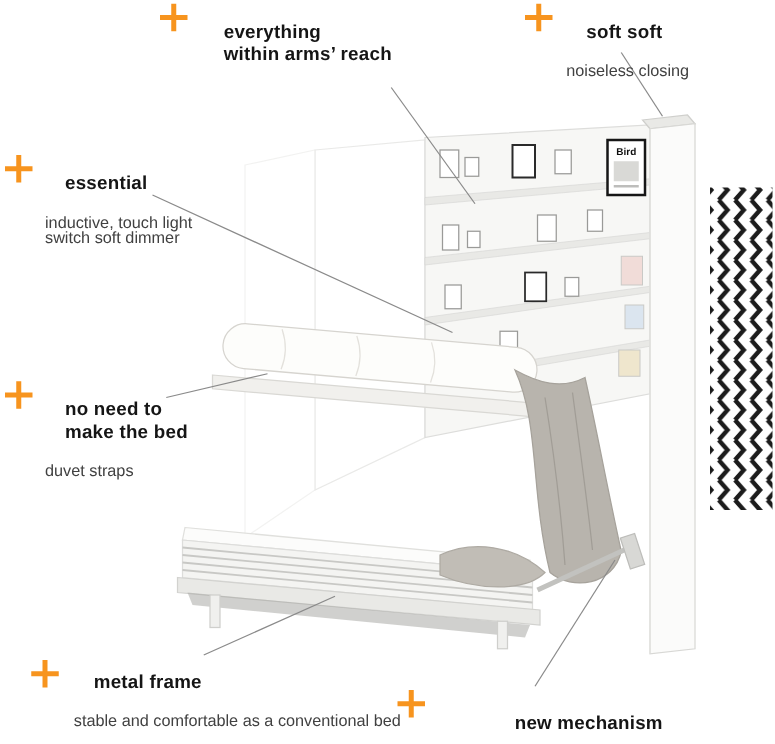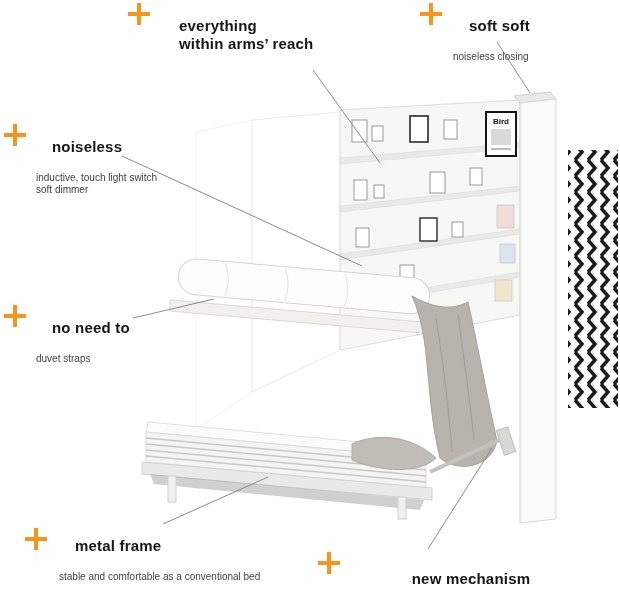--- a/index.html
+++ b/index.html
@@ -8,21 +8,21 @@
     overflow:hidden; font-family:"Liberation Sans", sans-serif;
   }
   .illustration { position:absolute; left:0; top:0; }
   svg text { font-family:"Liberation Sans", sans-serif; }
   .callout { position:absolute; z-index:2; }
   .callout h3 {
     margin:16px; font-size:15px; line-height:18px; font-weight:bold;
     color:#151515; letter-spacing:0.2px;
   }
   .callout .sub {
-    margin:7px 0 0; font-size:10px; line-height:12px; color:#414141;
+    margin:7px 0 0; font-size:13px; line-height:12px; color:#414141;
   }
   .plus { position:absolute; width:22px; height:22px; z-index:2; }
   .plus::before, .plus::after {
     content:""; position:absolute; background:var(--accent,#f7941e);
   }
   .plus::before { left:0; top:9px; width:22px; height:4px; }
   .plus::after  { left:9px; top:0; width:4px; height:22px; }
   .connector line { stroke:var(--connector,#8a8a8a); stroke-width:1; }
   .zz { stroke:var(--pattern,#1c1c1c); }
 </style>
@@ -149,29 +149,30 @@
   <div class="callout" style="left:453px; top:1px; width:150px;">
     <h3>
       <span>soft soft</span>
     </h3>
     <p class="sub">noiseless closing</p>
   </div>
 
   <div class="plus" style="left:4px; top:124px;"></div>
   <div class="callout" style="left:36px; top:122px; width:140px;">
     <h3>
-      <span>noiseless</span><br>
+      <span>essential</span><br>
     </h3>
     <p class="sub">inductive, touch light switch soft dimmer</p>
   </div>
 
   <div class="plus" style="left:4px; top:305px;"></div>
   <div class="callout" style="left:36px; top:303px; width:150px;">
     <h3>
       <span>no need to</span><br>
+      <span>make the bed</span>
     </h3>
     <p class="sub">duvet straps</p>
   </div>
 
   <div class="plus" style="left:25px; top:528px;"></div>
   <div class="callout" style="left:59px; top:521px; width:280px;">
     <h3>
       <span>metal frame</span><br>
     </h3>
     <p class="sub">stable and comfortable as a conventional bed</p>

